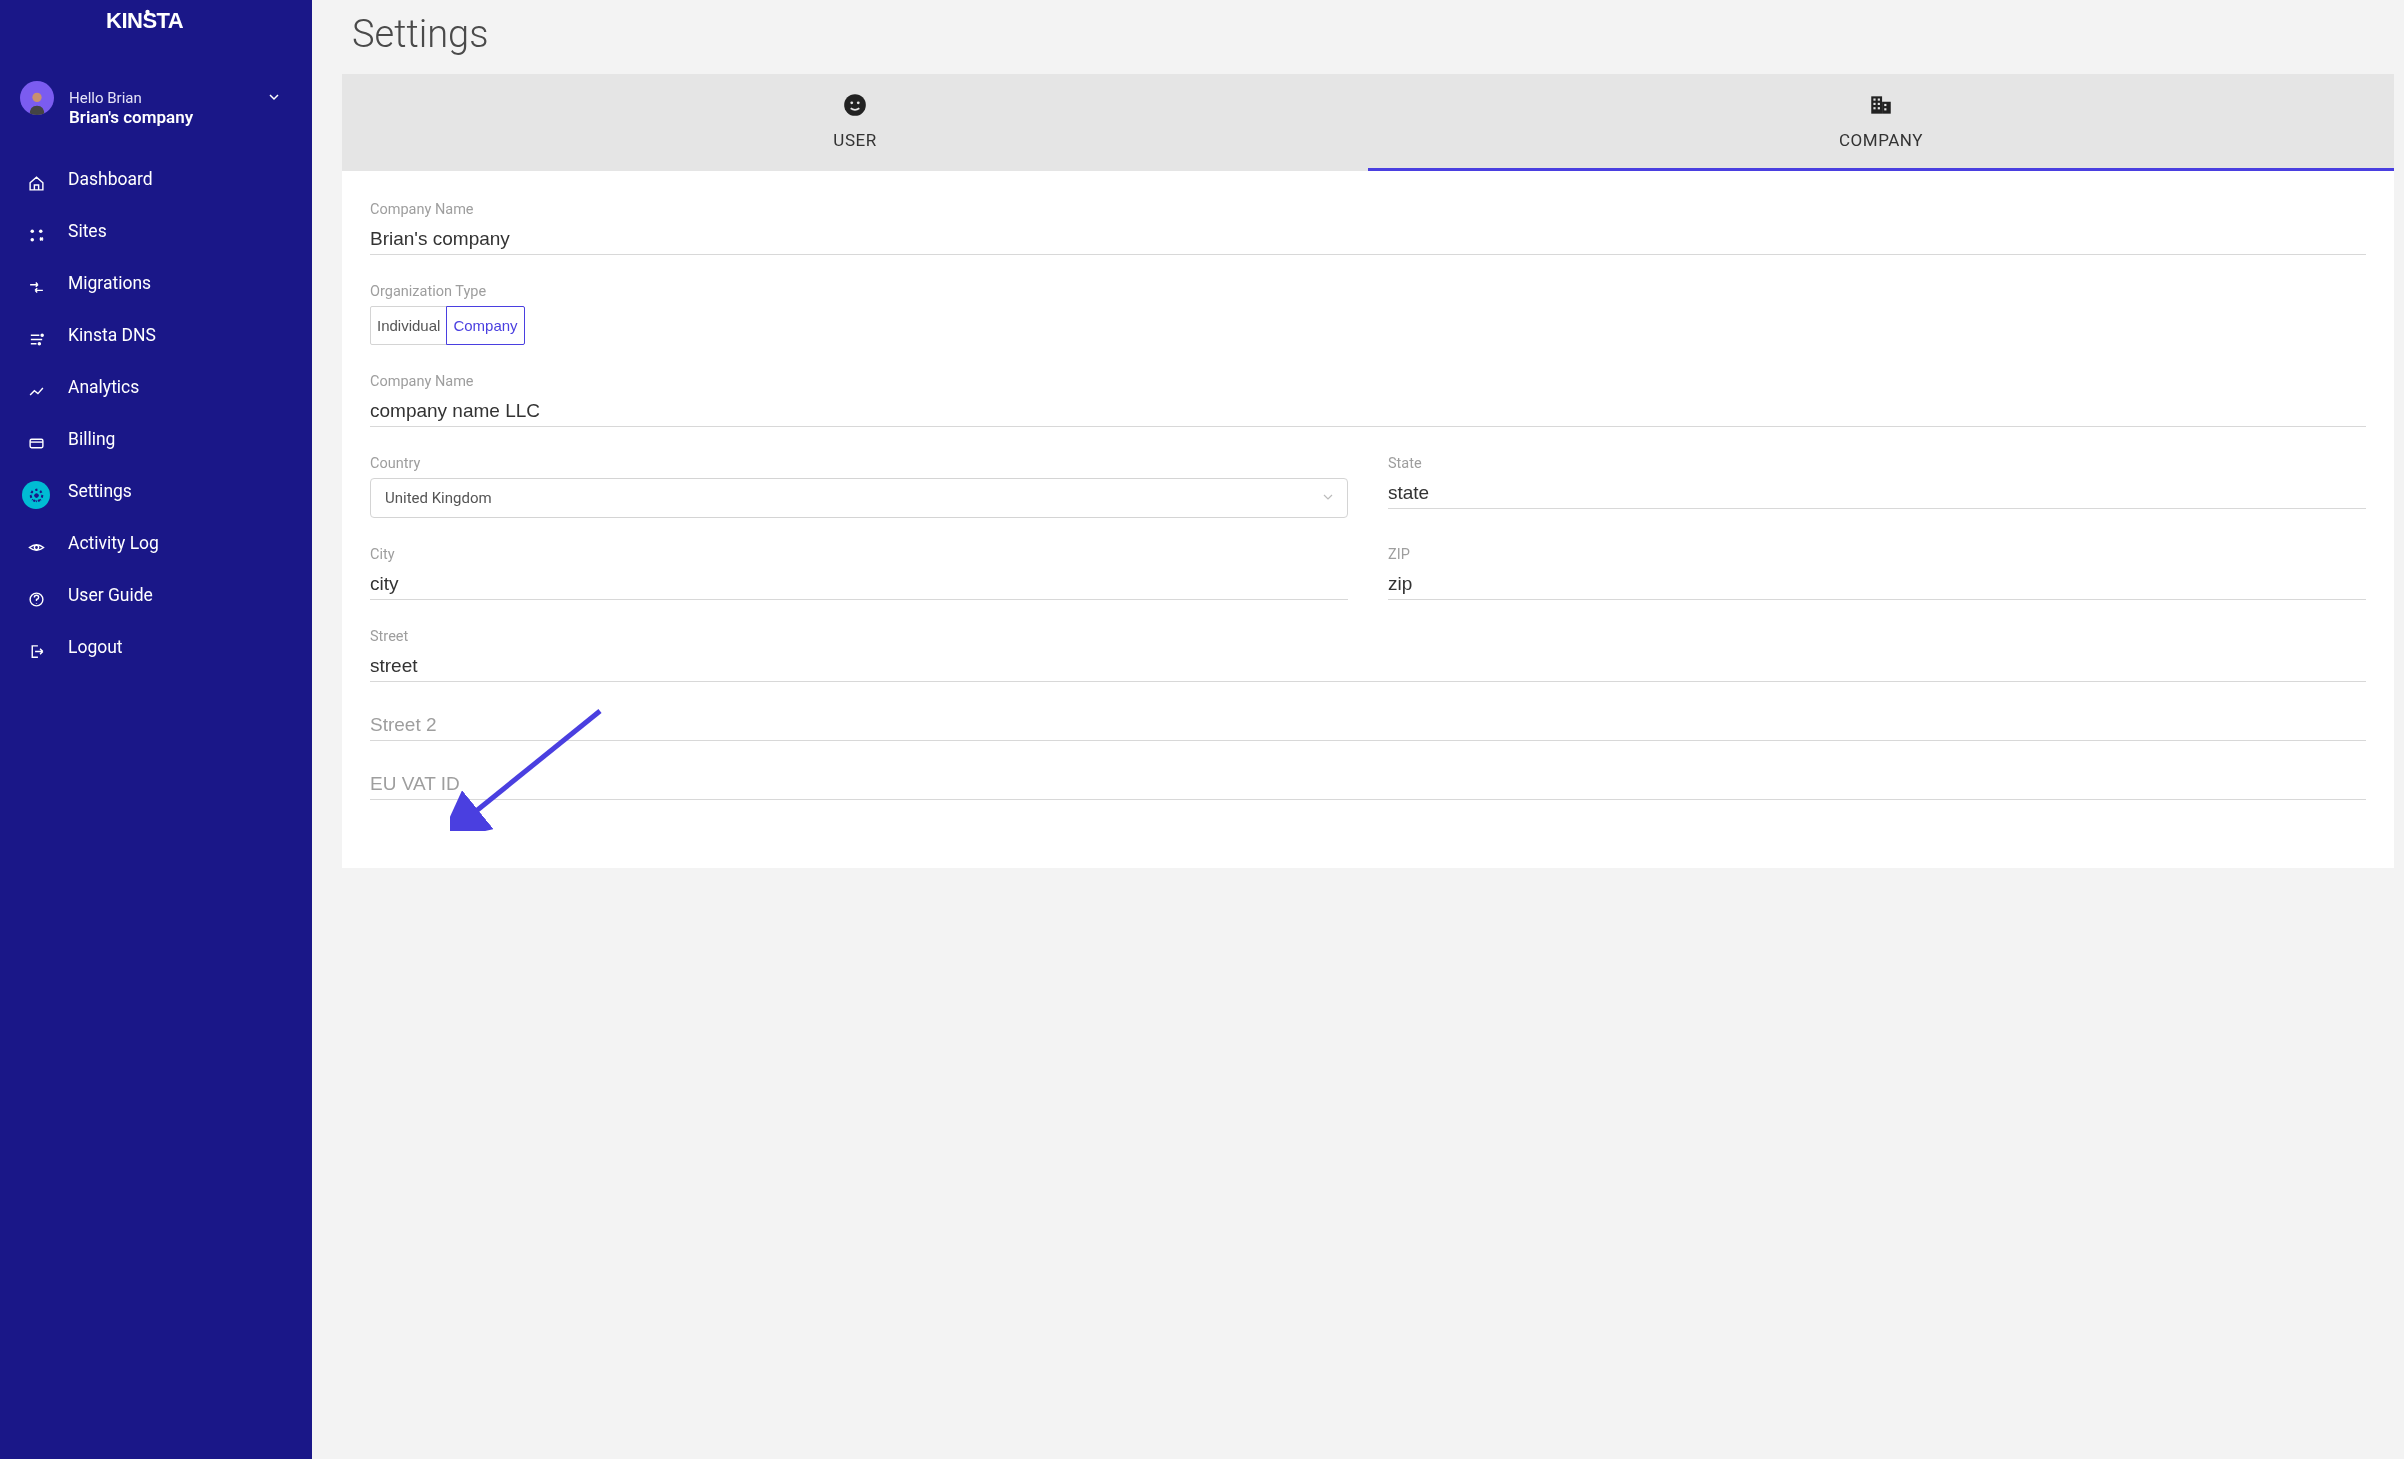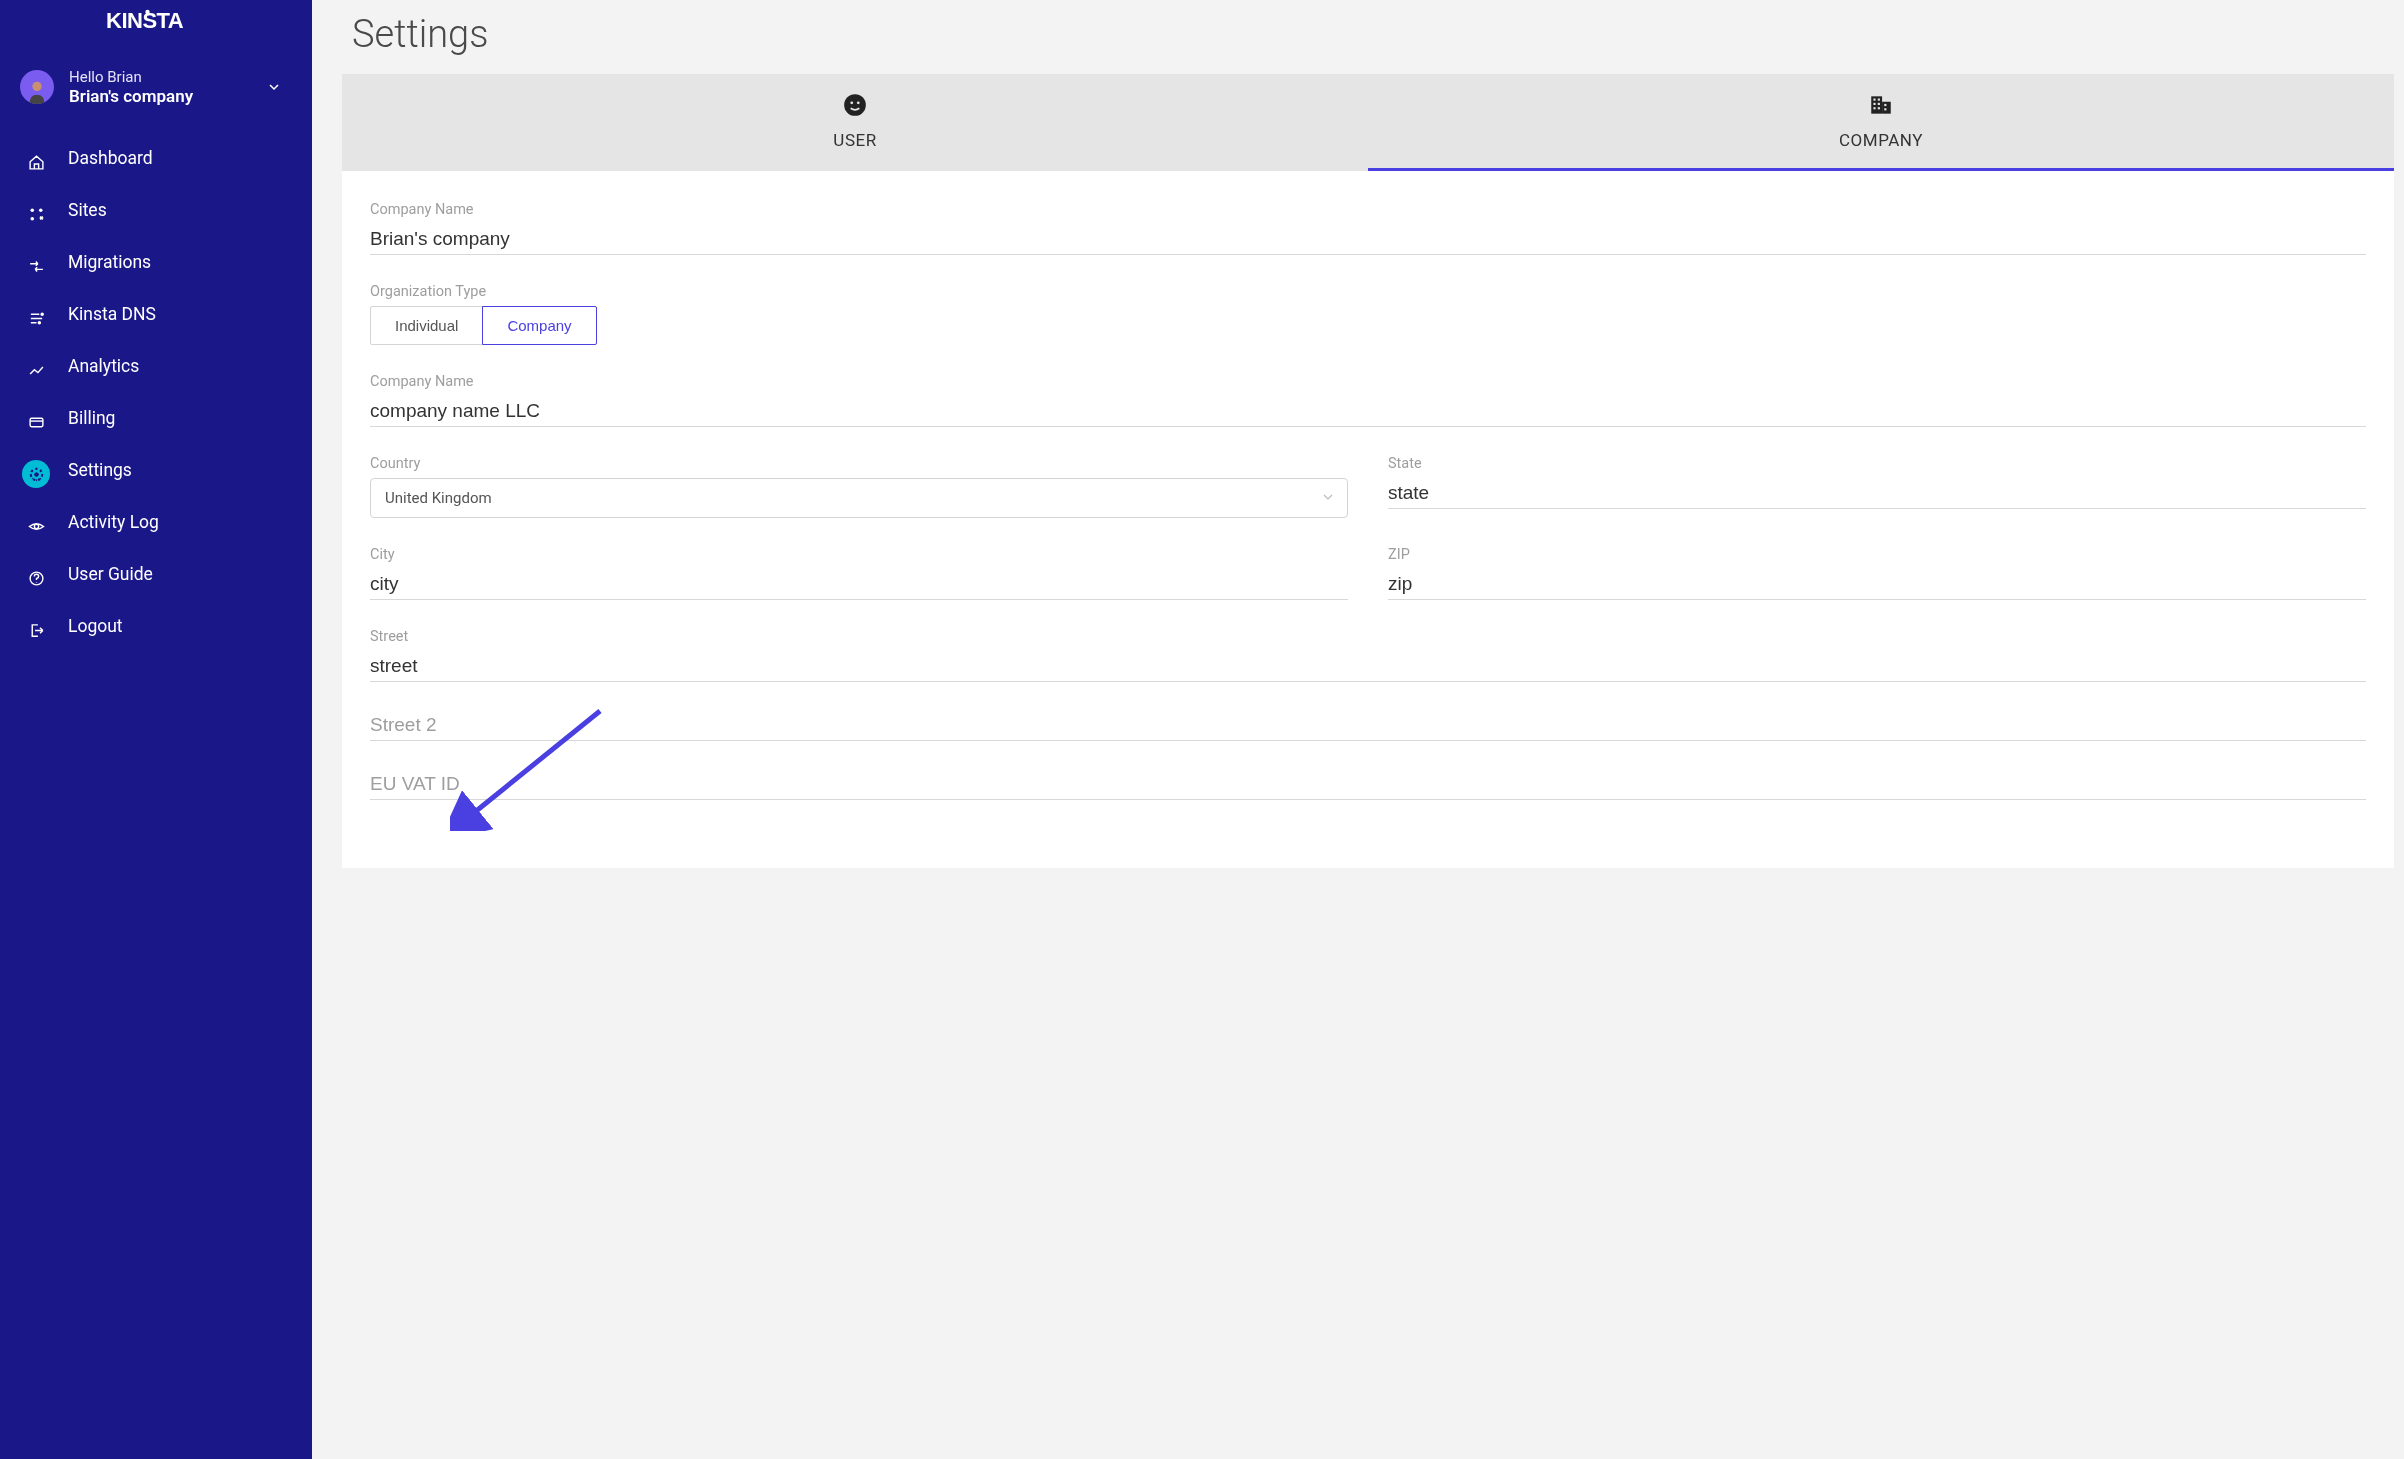--- a/index.html
+++ b/index.html
@@ -35,21 +35,21 @@
       border-radius: 50%;
       background: #7b5cf0;
       display: flex;
       align-items: flex-end;
       justify-content: center;
       overflow: hidden;
       margin-right: 15px;
       flex-shrink: 0;
     }
     .avatar svg { width: 26px; height: 26px; }
-    .user-info { flex: 1; }
+    .user-info { flex: 1; margin-top: 21px; }
     .hello { font-size: 15px; color: #e4e3f7; }
     .company-name { font-size: 17px; font-weight: 600; color: #fff; }
     .chev { color: #fff; padding: 0 12px; }
 
     .nav-item {
       display: flex;
       align-items: flex-start;
       padding: 12px 22px;
       font-size: 17.5px;
       cursor: pointer;
@@ -142,21 +142,21 @@
       justify-content: space-between;
       cursor: pointer;
       background: #fff;
       color: #555;
     }
     .select-wrap .chev-down { color: #bbb; font-size: 12px; }
 
     .btn-group { display: flex; }
     .btn-opt {
       border: 1px solid #d4d4d4;
-      padding: 10px 24px;
+      padding: 10px 6px;
       font-size: 15px;
       background: #fff;
       cursor: pointer;
       color: #555;
     }
     .btn-opt:first-child { border-radius: 2px 0 0 2px; }
     .btn-opt:last-child { border-radius: 0 2px 2px 0; margin-left: -1px; }
     .btn-opt.active { border-color: #4a3fe0; color: #4a3fe0; position: relative; z-index: 1; }
 
     .spacer-top { margin-top: 24px; }

